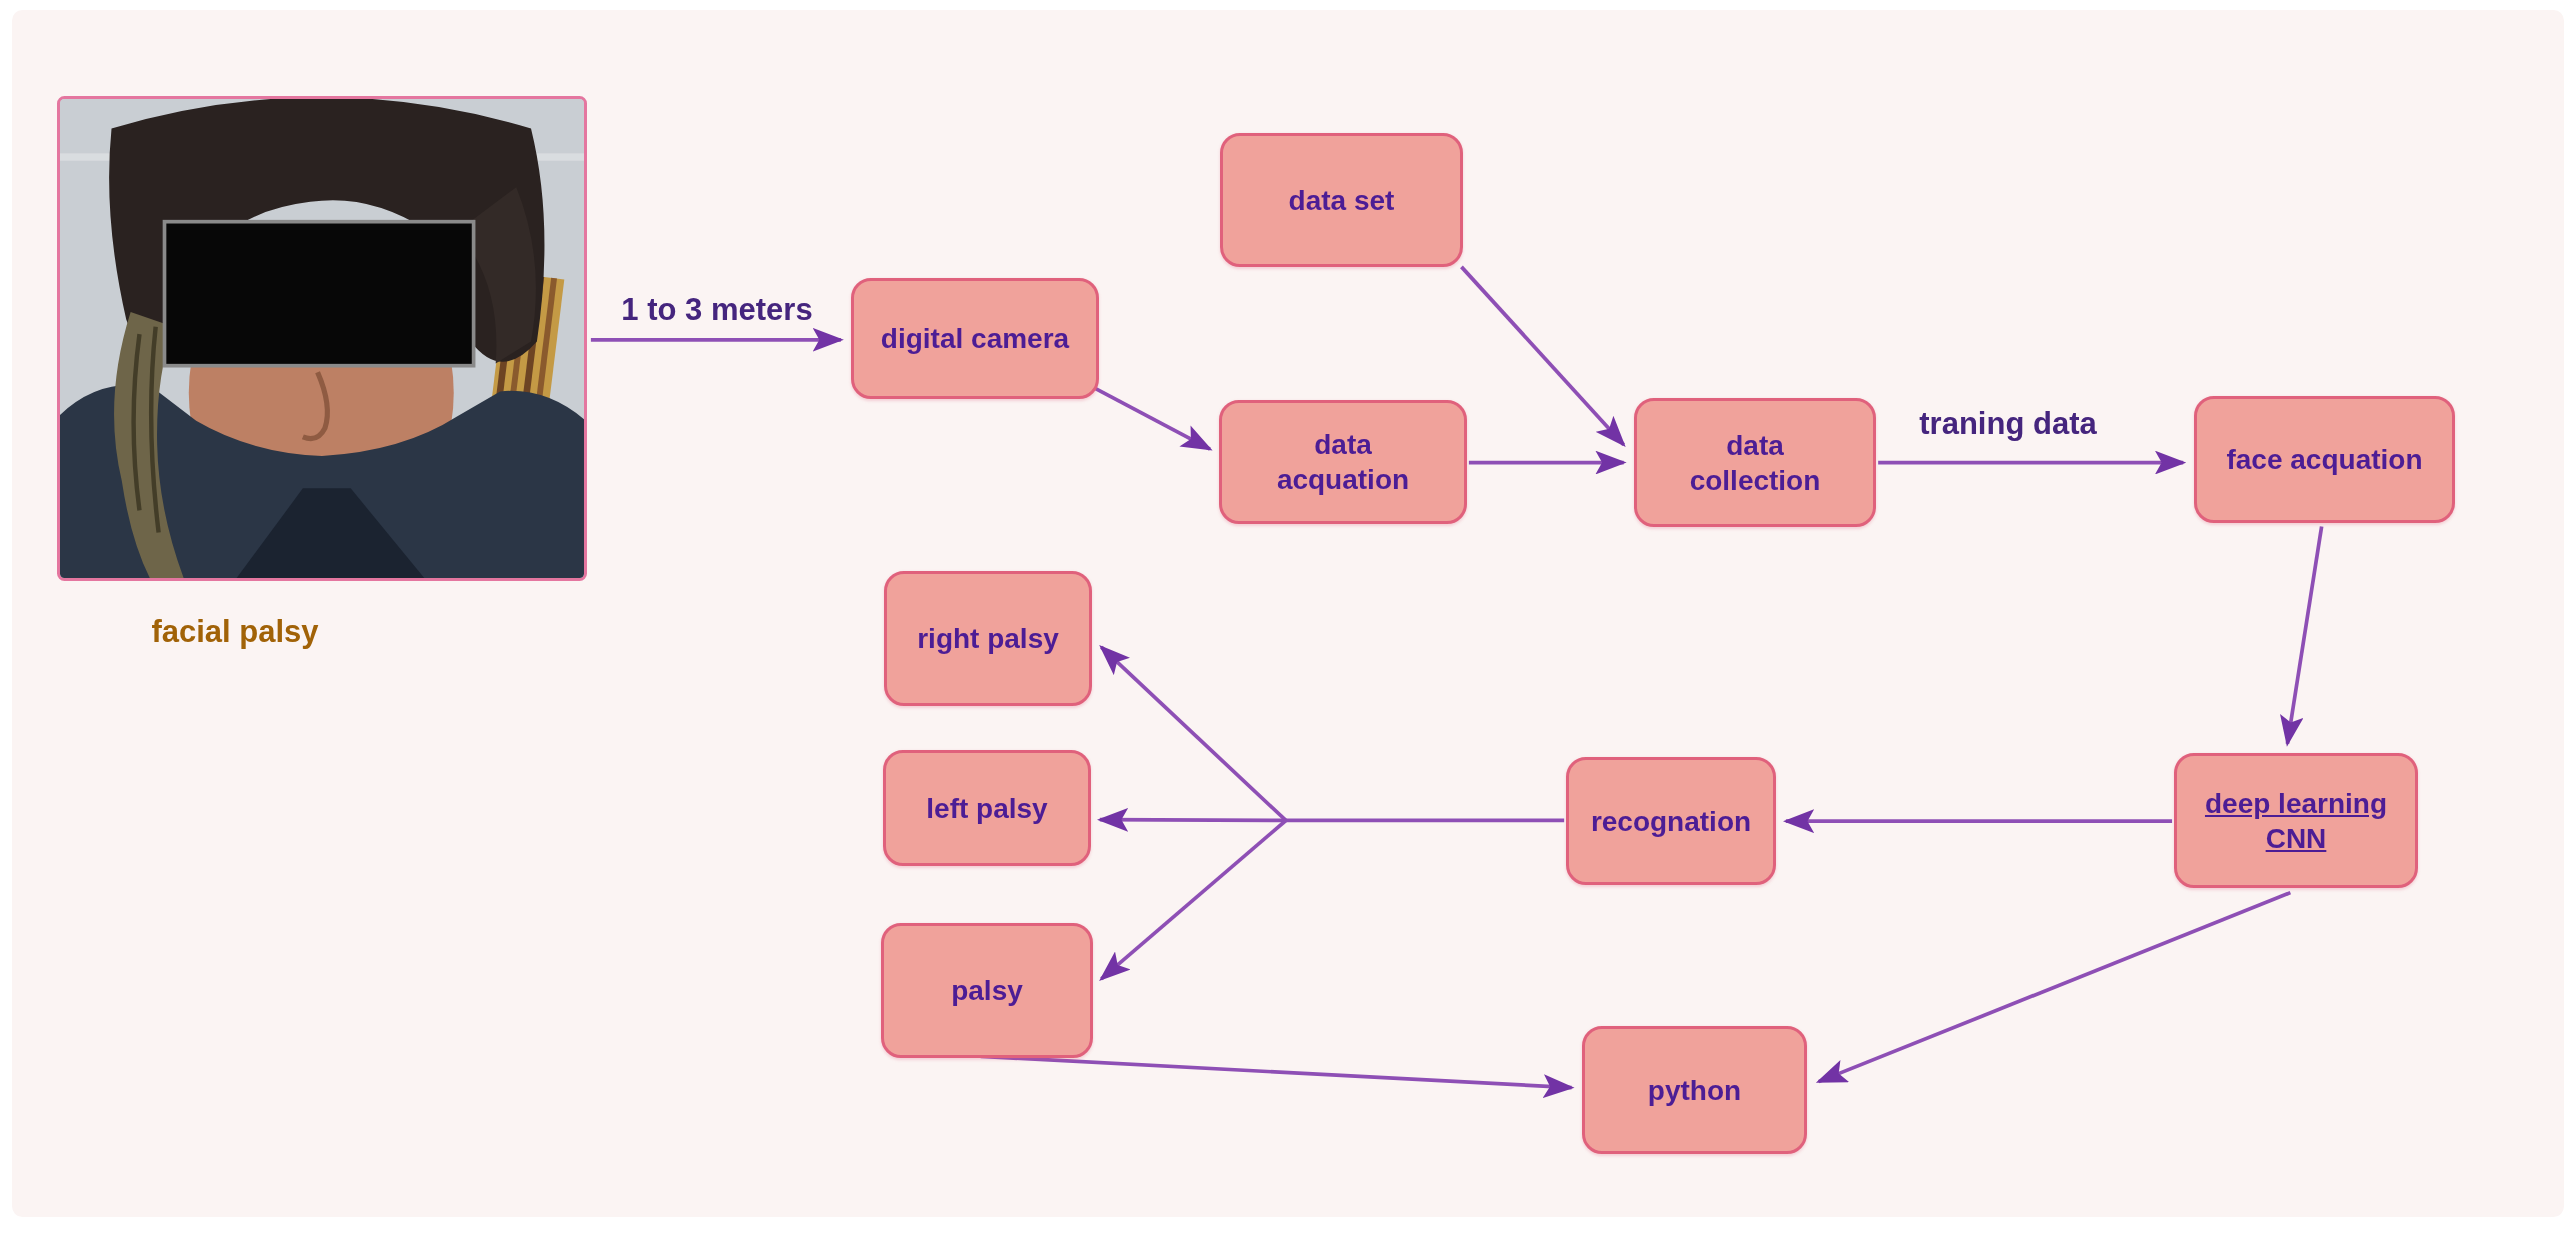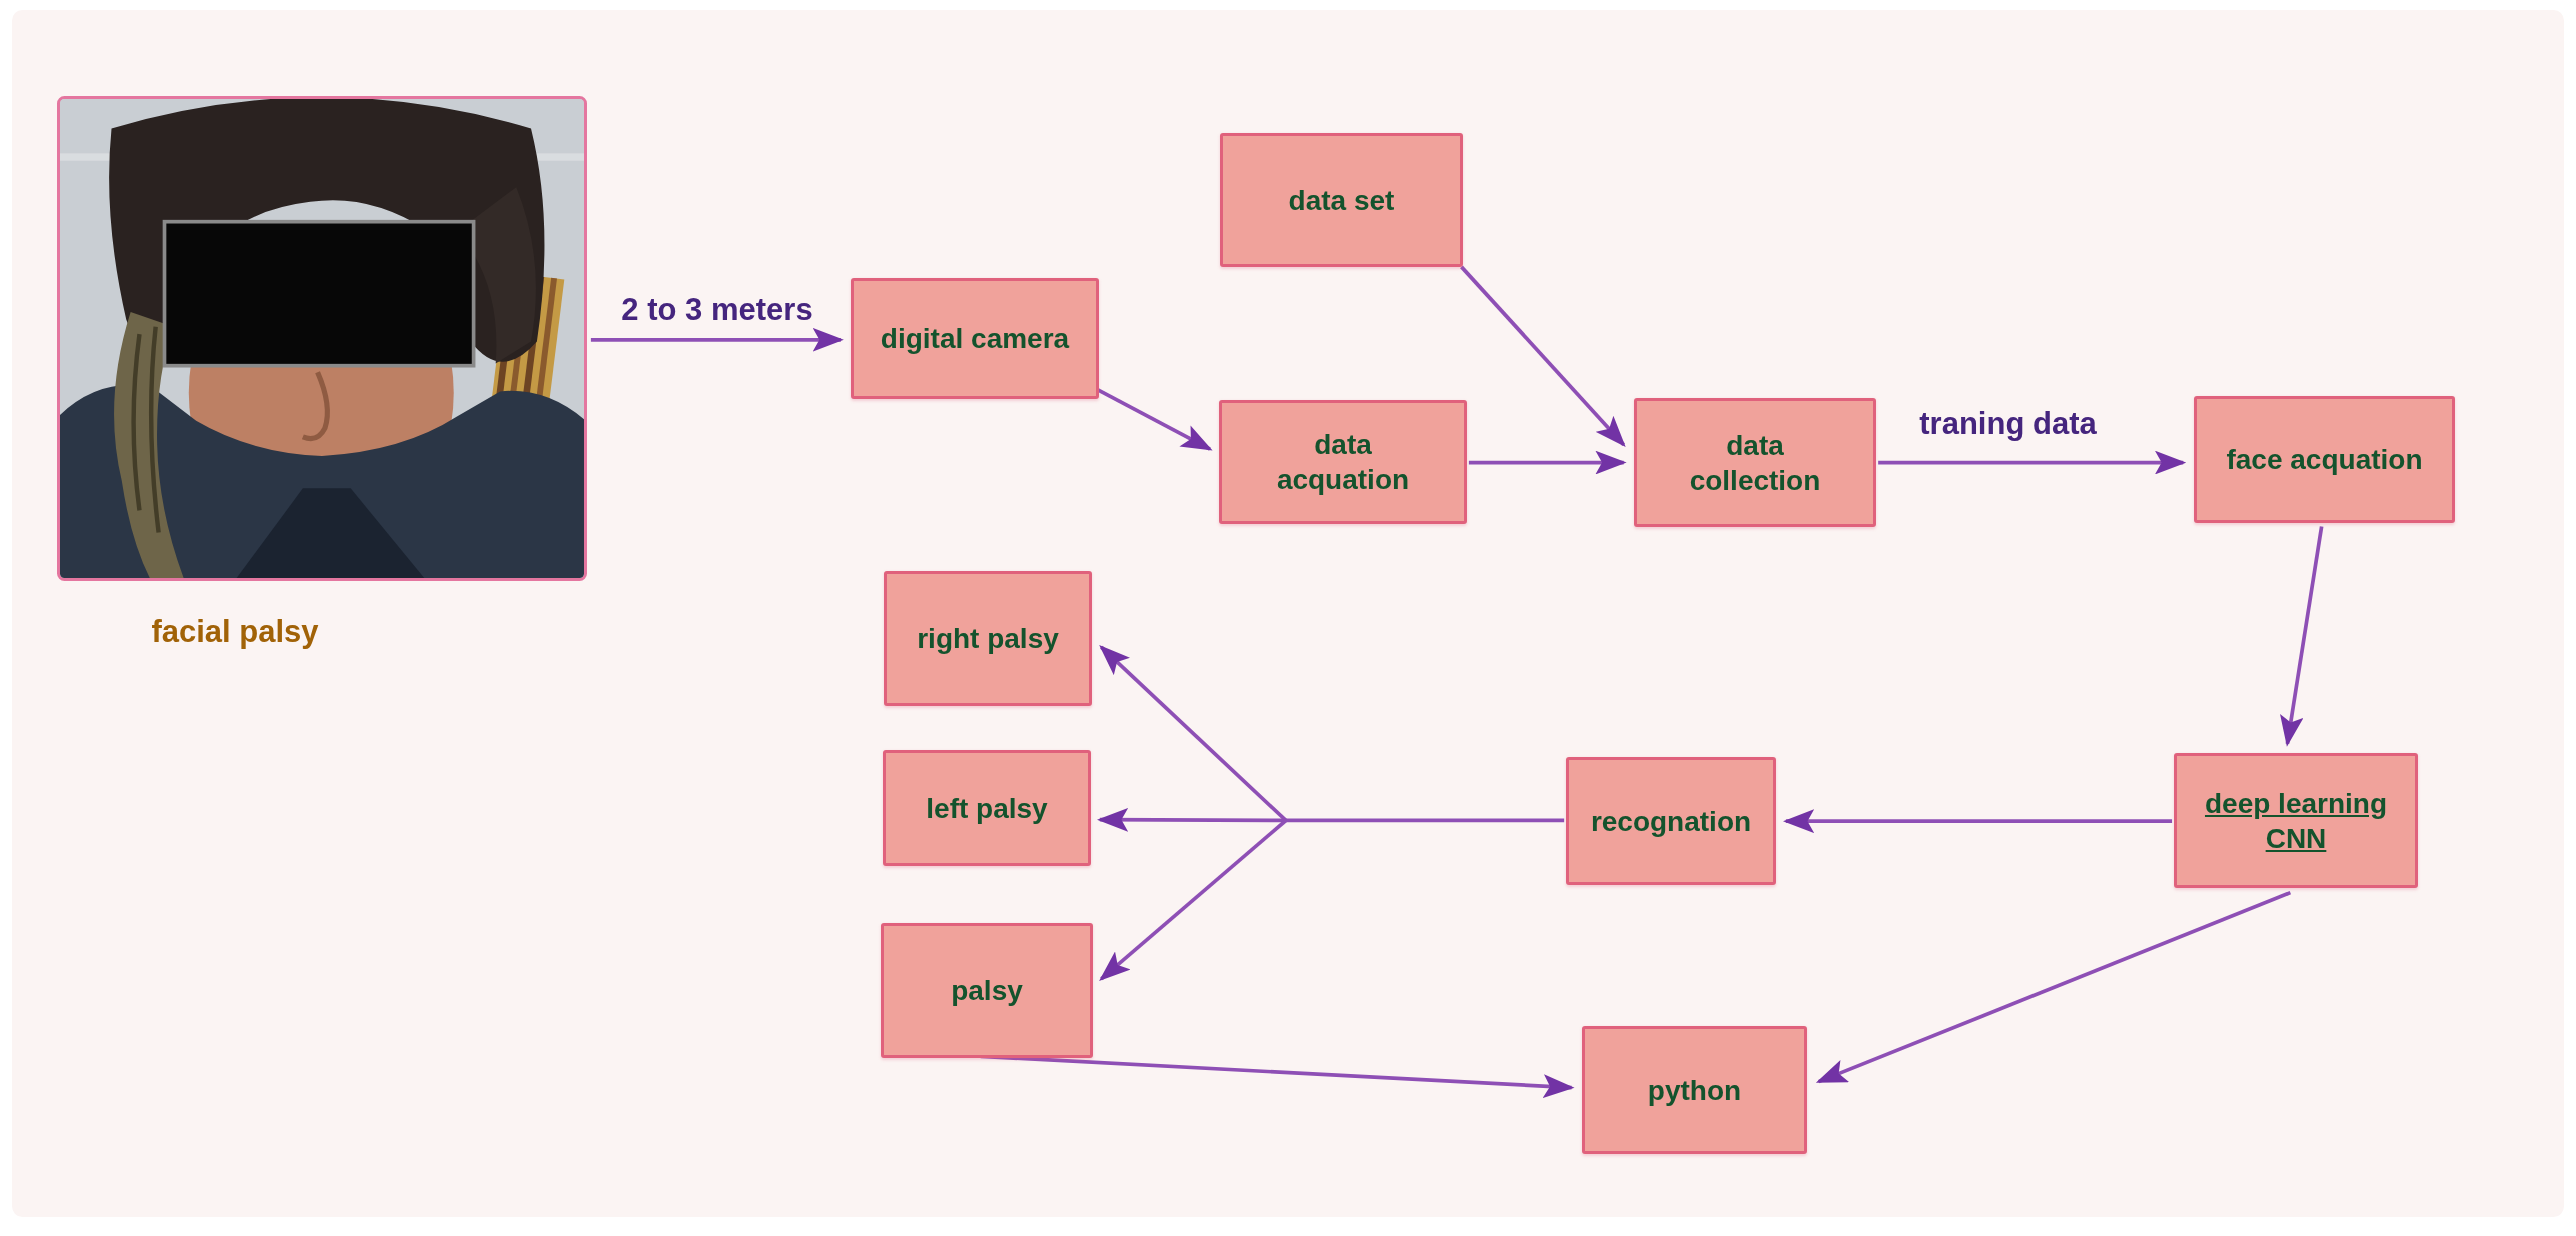--- a/index.html
+++ b/index.html
@@ -2,21 +2,21 @@
 <html style="font-size:12px"><head>
 <meta charset="utf-8">
 <style>
   html,body{margin:0;padding:0;background:#ffffff;}
   .page{position:relative;width:2576px;height:1237px;background:#ffffff;overflow:hidden;
         font-family:"Liberation Sans",sans-serif;}
   .stage{position:absolute;left:12px;top:10.4px;width:2552px;height:1207px;
          background:#fbf4f3;border-radius:10.4px;}
   .edges{position:absolute;left:0;top:0;width:2576px;height:1237px;pointer-events:none;}
   .node{position:absolute;box-sizing:border-box;background:#f0a29b;border:3px solid #e0617c;
-        border-radius:3px;color:#14532d;font-weight:bold;font-size:28px;line-height:1.25;
+        border-radius:20px;color:#4c1d95;font-weight:bold;font-size:28px;line-height:1.25;
         display:flex;align-items:center;justify-content:center;text-align:center;
         white-space:pre-line;box-shadow:0 1.5px 3px rgba(224,97,124,.25);}
   #n-data-set{left:1208px;top:123px;width:243px;height:134px;}
   #n-digital-camera{left:839px;top:268px;width:248px;height:121px;}
   #n-data-acquation{left:1207px;top:390px;width:248px;height:124px;}
   #n-data-collection{left:1622px;top:388px;width:242px;height:129px;}
   #n-face-detection{left:2182px;top:386px;width:261px;height:127px;}
   #n-deep-learning-cnn{left:2162px;top:743px;width:244px;height:135px;text-decoration:underline;}
   #n-recognation{left:1554px;top:747px;width:210px;height:128px;}
   #n-right-palsy{left:872px;top:561px;width:208px;height:135px;text-align:right;}
@@ -103,17 +103,17 @@
 collection</div>
     <div class="node" id="n-face-detection">face acquation</div>
     <div class="node" id="n-deep-learning-cnn">deep learning
 CNN</div>
     <div class="node" id="n-recognation">recognation</div>
     <div class="node" id="n-right-palsy">right palsy</div>
     <div class="node" id="n-left-palsy">left palsy</div>
     <div class="node" id="n-normal">palsy</div>
     <div class="node" id="n-python">python</div>
 
-    <div class="edge-label" id="lbl-distance">2 to 3 meters</div>
+    <div class="edge-label" id="lbl-distance">1 to 3 meters</div>
     <div class="edge-label" id="lbl-training">traning data</div>
   </div>
 </div>
 
 
 </body></html>

